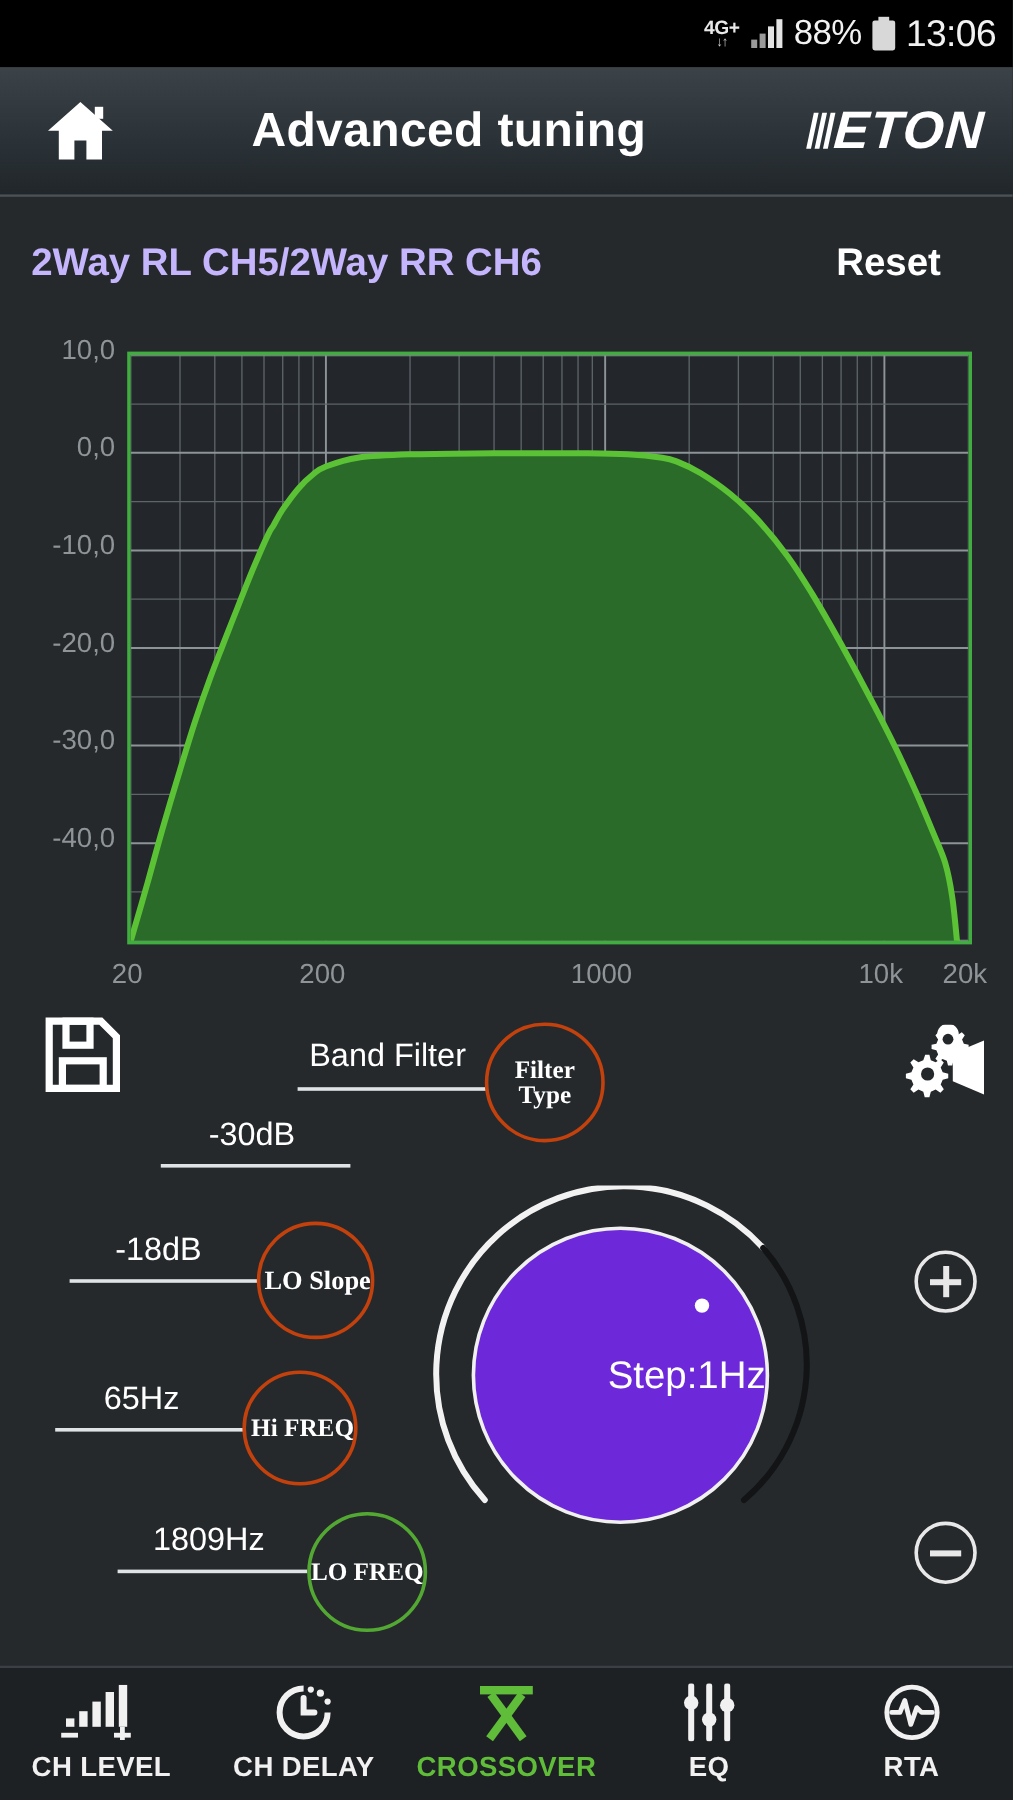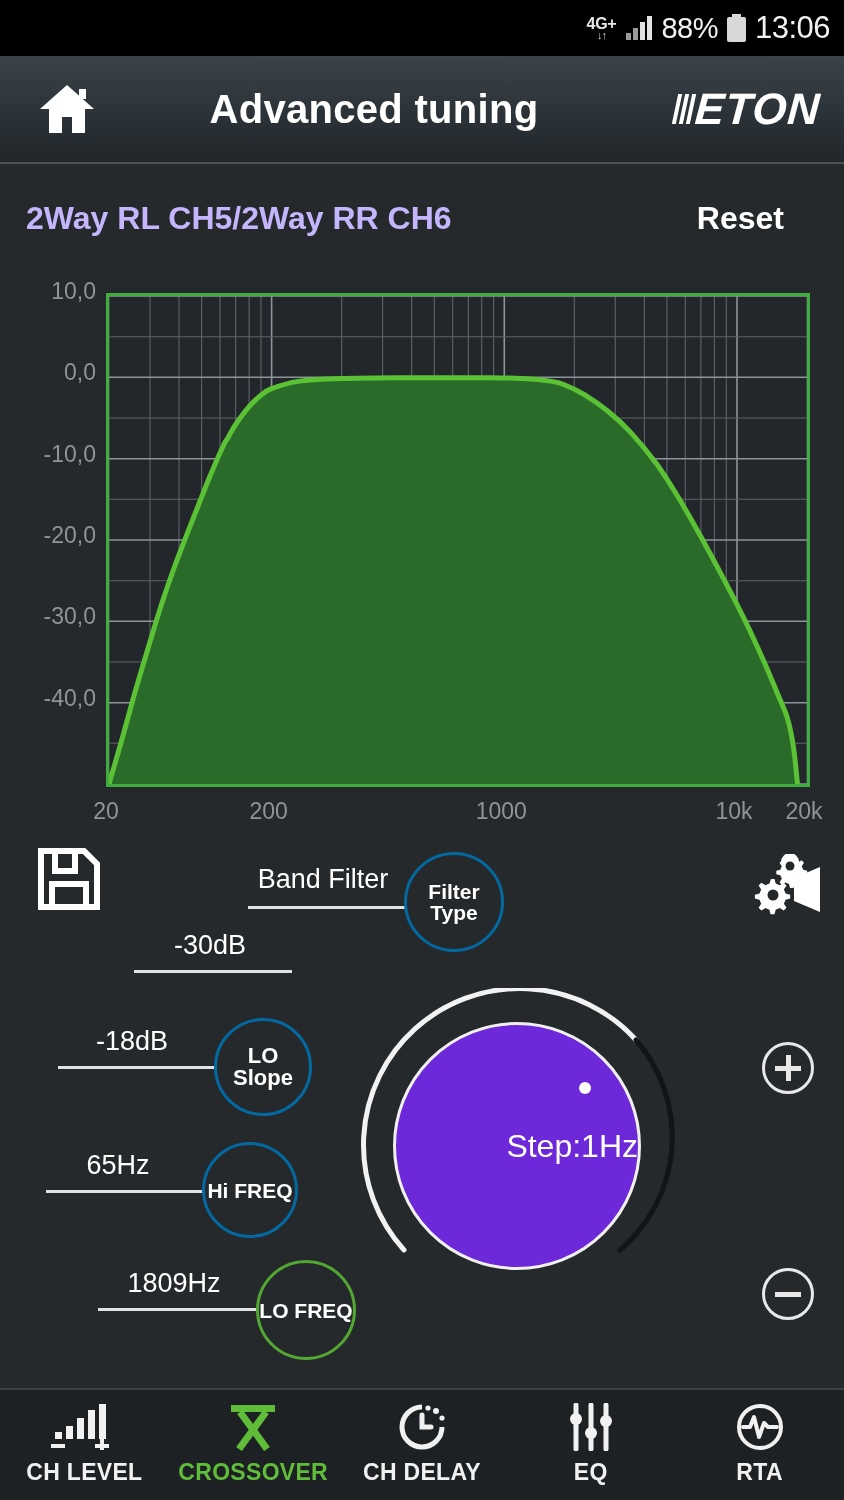--- a/index.html
+++ b/index.html
@@ -74,24 +74,25 @@
   .plot svg { display:block; }
   .ylab {
     position: absolute; right: 748px; color: #8e9497; font-size: 23px; text-align: right; width: 120px;
   }
   .xlab { position: absolute; color: #8e9497; font-size: 23px; }
 
   
   .controls { position: absolute; top: 830px; left: 0; width: 844px; height: 550px; }
 
   .circ-btn {
-    position: absolute; border-radius: 50%; border: 3px solid #0369a1;
-    display:flex; align-items:center; justify-content:center;
+    position: absolute; border-radius: 50%; border: 3px solid #c2410c;
+    display:flex; align-items:center; justify-content:flex-end;
     color:#fff; font-weight: bold; text-align:center; line-height:1;
     background: transparent;
+    font-family: Liberation Serif, serif;
   }
   .circ-btn.green { border-color: #52a832; }
   .val-label { position:absolute; color:#fff; font-size:27px; text-align:center; }
   .val-line { position:absolute; height:3px; background:#dfe3e5; }
 
   .knob-wrap { position: absolute; left: 348px; top: 158px; width: 340px; height: 296px; }
   .knob-inner {
     position: absolute; left: 45px; top: 34px; width: 248px; height: 248px;
     border-radius:50%; border:3px solid #f0f0f0; background:#6d28d9;
     display:flex; align-items:center; justify-content:flex-end;
@@ -315,42 +316,42 @@
             <rect x="50" y="0" width="7" height="35"></rect>
             <rect x="2" y="40" width="14" height="4"></rect>
             <rect x="46" y="40" width="14" height="4"></rect>
             <rect x="51" y="35" width="4" height="14"></rect>
           </g>
         </svg>
       </span>
       <span class="nav-label">CH LEVEL</span>
     </div>
 
-    <div class="nav-item active">
-      <span class="nav-icon">
-        <svg width="54" height="48" viewBox="0 0 54 48">
-          <rect x="5" y="2" width="44" height="7" fill="#5fbd3a"></rect>
-          <path d="M14 9 L41 46" stroke="#5fbd3a" stroke-width="7" fill="none"></path>
-          <path d="M40 9 L13 46" stroke="#5fbd3a" stroke-width="7" fill="none"></path>
-        </svg>
-      </span>
-      <span class="nav-label">CROSSOVER</span>
-    </div>
-
     <div class="nav-item">
       <span class="nav-icon">
         <svg width="48" height="48" viewBox="0 0 48 48">
           <path d="M24 4 A20 20 0 1 0 44 24" fill="none" stroke="#f1f1f1" stroke-width="5"></path>
           <circle cx="38" cy="8" r="3" fill="#f1f1f1"></circle>
           <circle cx="44" cy="15" r="2.6" fill="#f1f1f1"></circle>
           <circle cx="30" cy="5" r="2.6" fill="#f1f1f1"></circle>
           <path d="M24 12 V24 H33" fill="none" stroke="#f1f1f1" stroke-width="5" stroke-linecap="round"></path>
         </svg>
       </span>
       <span class="nav-label">CH DELAY</span>
+    </div>
+
+    <div class="nav-item active">
+      <span class="nav-icon">
+        <svg width="54" height="48" viewBox="0 0 54 48">
+          <rect x="5" y="2" width="44" height="7" fill="#5fbd3a"></rect>
+          <path d="M14 9 L41 46" stroke="#5fbd3a" stroke-width="7" fill="none"></path>
+          <path d="M40 9 L13 46" stroke="#5fbd3a" stroke-width="7" fill="none"></path>
+        </svg>
+      </span>
+      <span class="nav-label">CROSSOVER</span>
     </div>
 
     <div class="nav-item">
       <span class="nav-icon">
         <svg width="48" height="48" viewBox="0 0 48 48">
           <g stroke="#f1f1f1" stroke-width="5" stroke-linecap="round">
             <path d="M9 2 V46"></path>
               <path d="M24 2 V46"></path>
               <path d="M39 2 V46"></path>
           </g>

